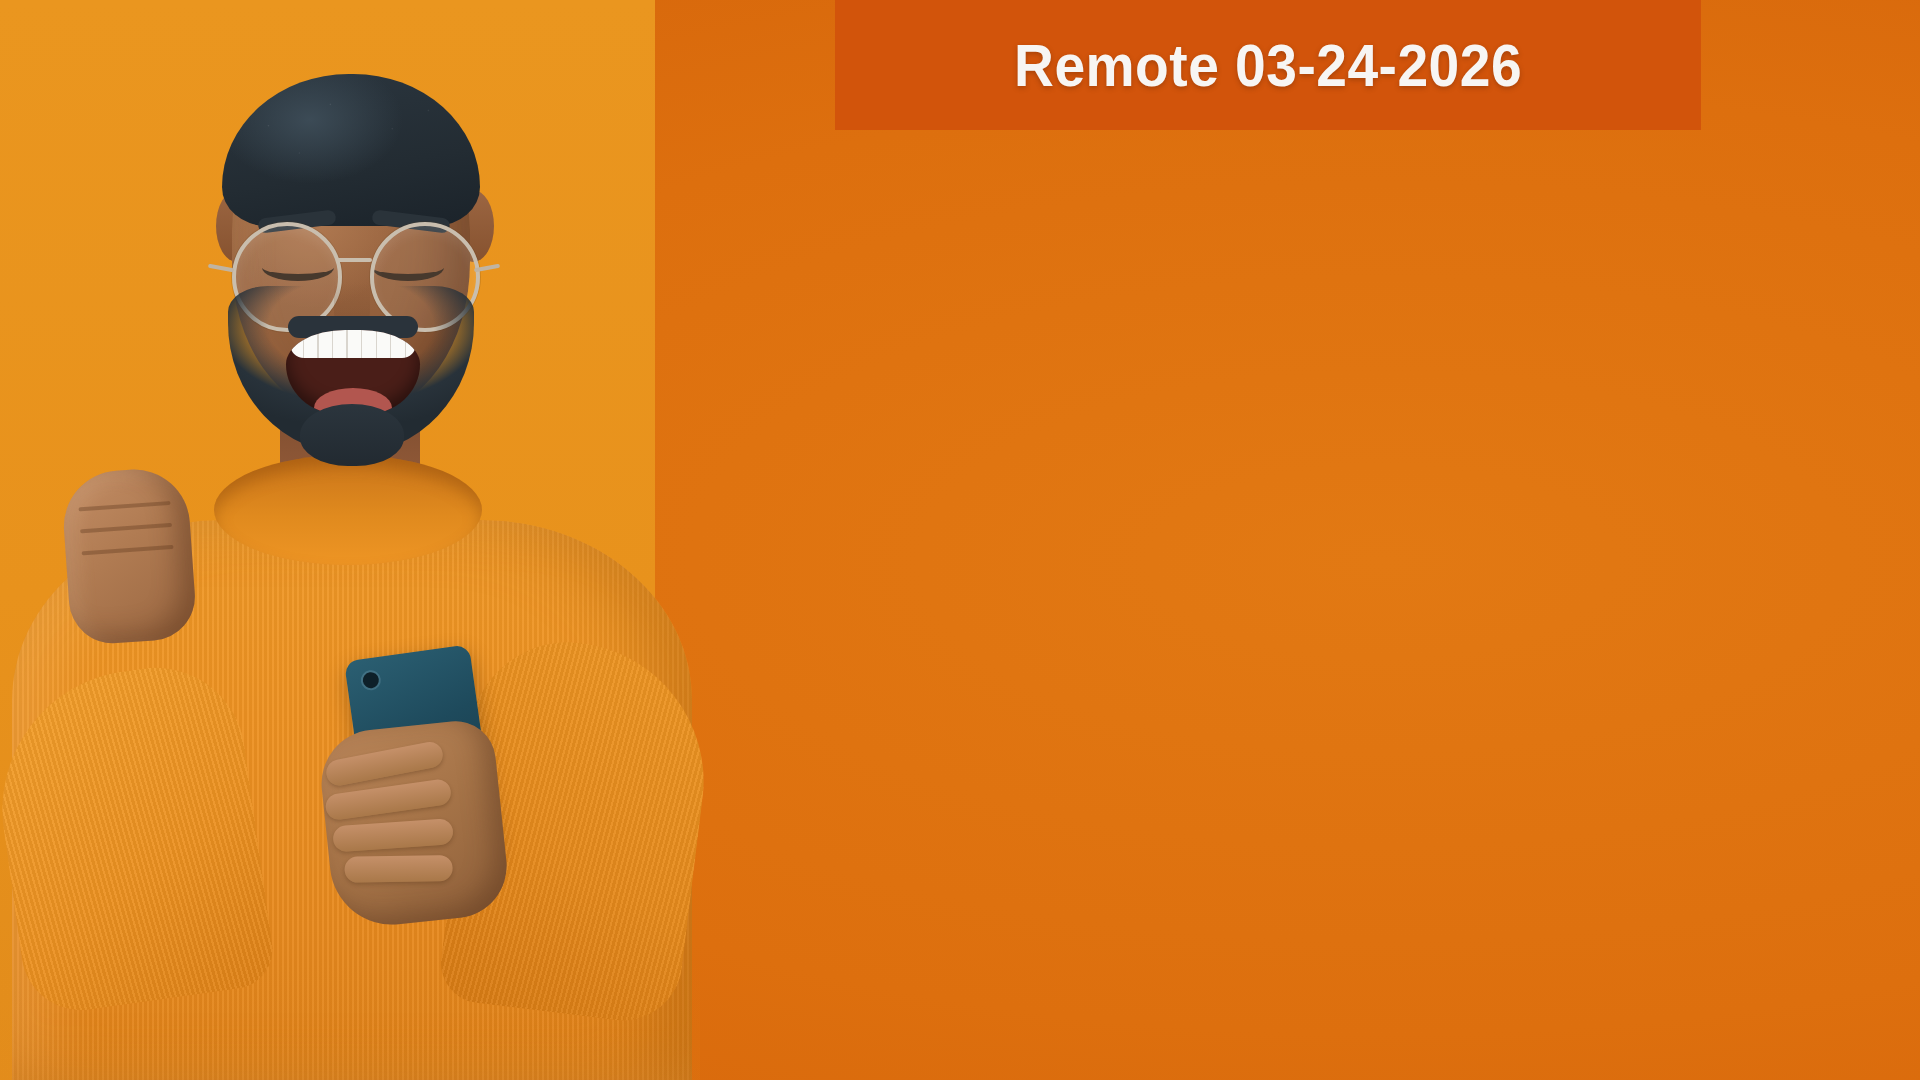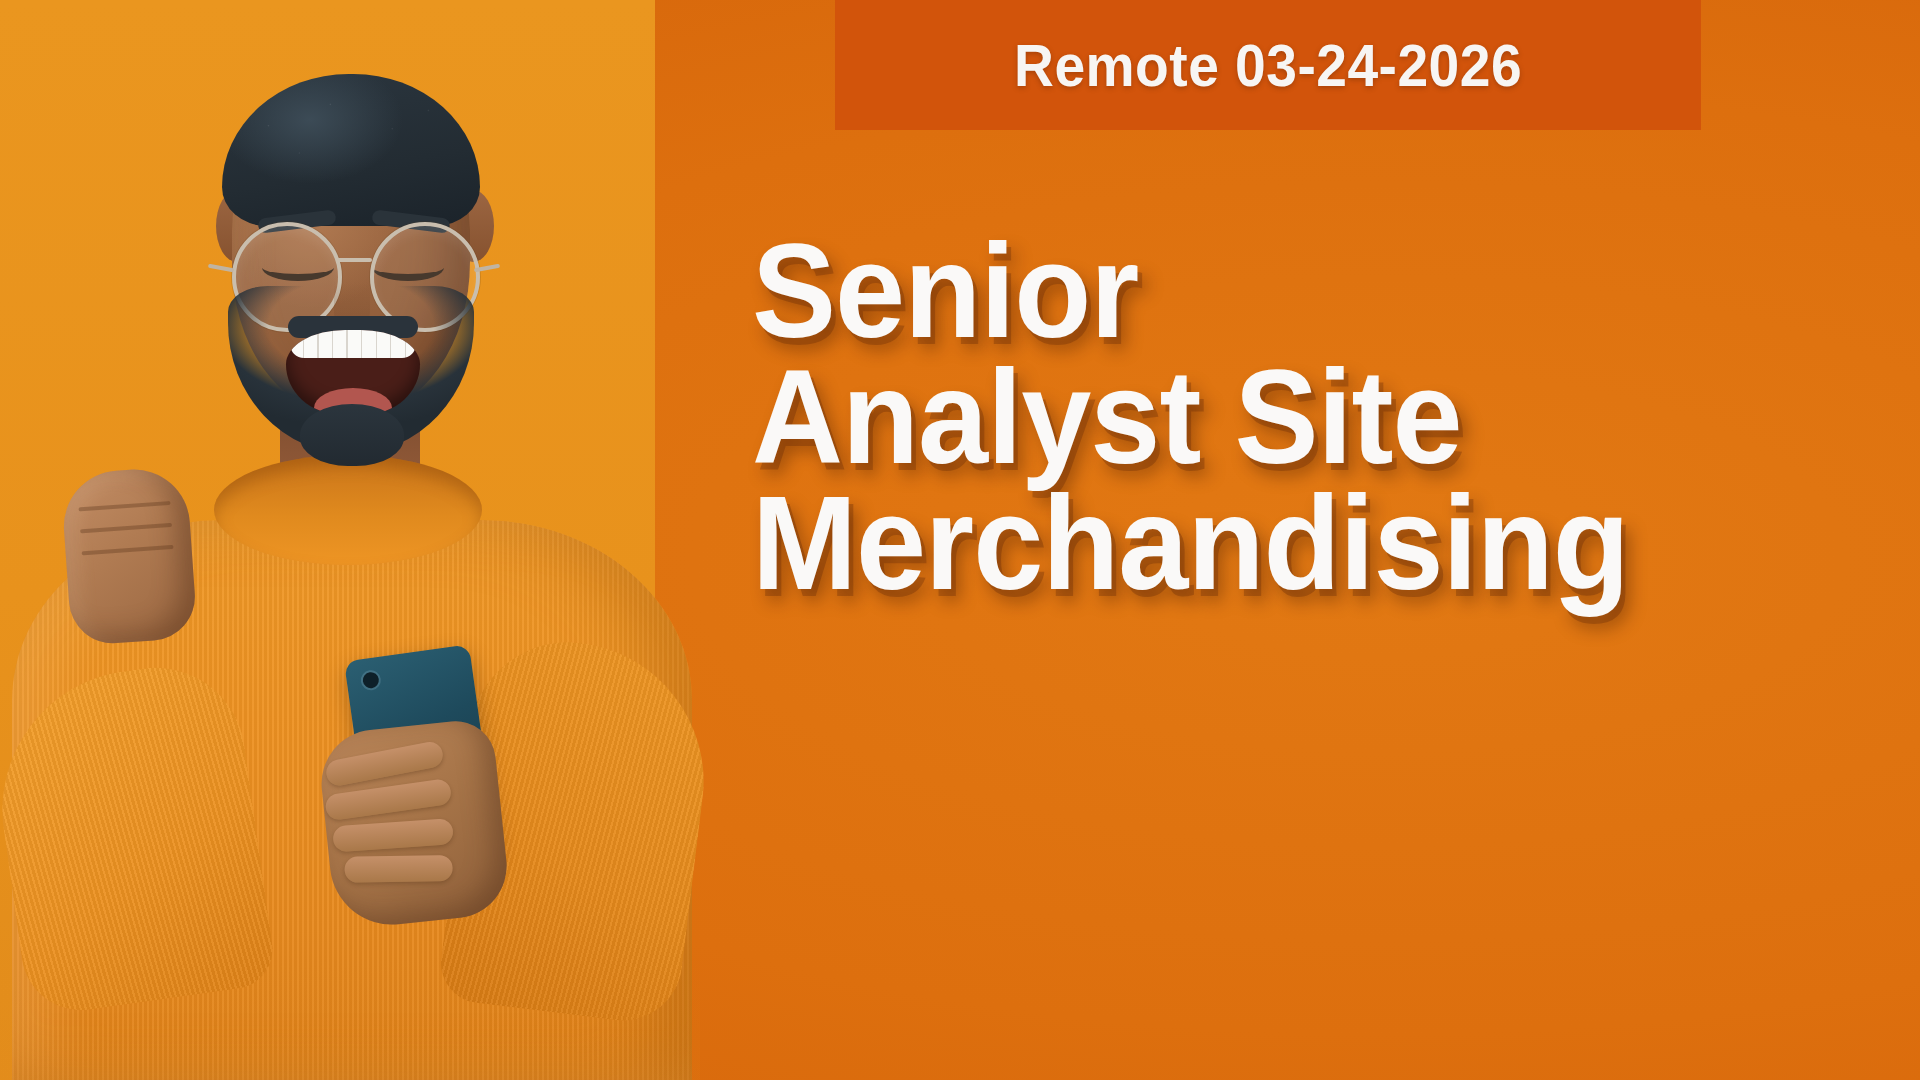--- a/index.html
+++ b/index.html
@@ -472,20 +472,15 @@
       <div class="finger f4"></div>
     </div>
 
     <div class="photo-glow"></div>
   </div>
 
   <div class="date-badge">
     <span class="date-badge-text">Remote 03-24-2026</span>
   </div>
 
-  <div class="headline">
-    <div class="headline-line">Senior</div>
-    <div class="headline-line">Analyst Site</div>
-    <div class="headline-line">Merchandising</div>
-  </div>
 
 
 </div>
 
 </body></html>

